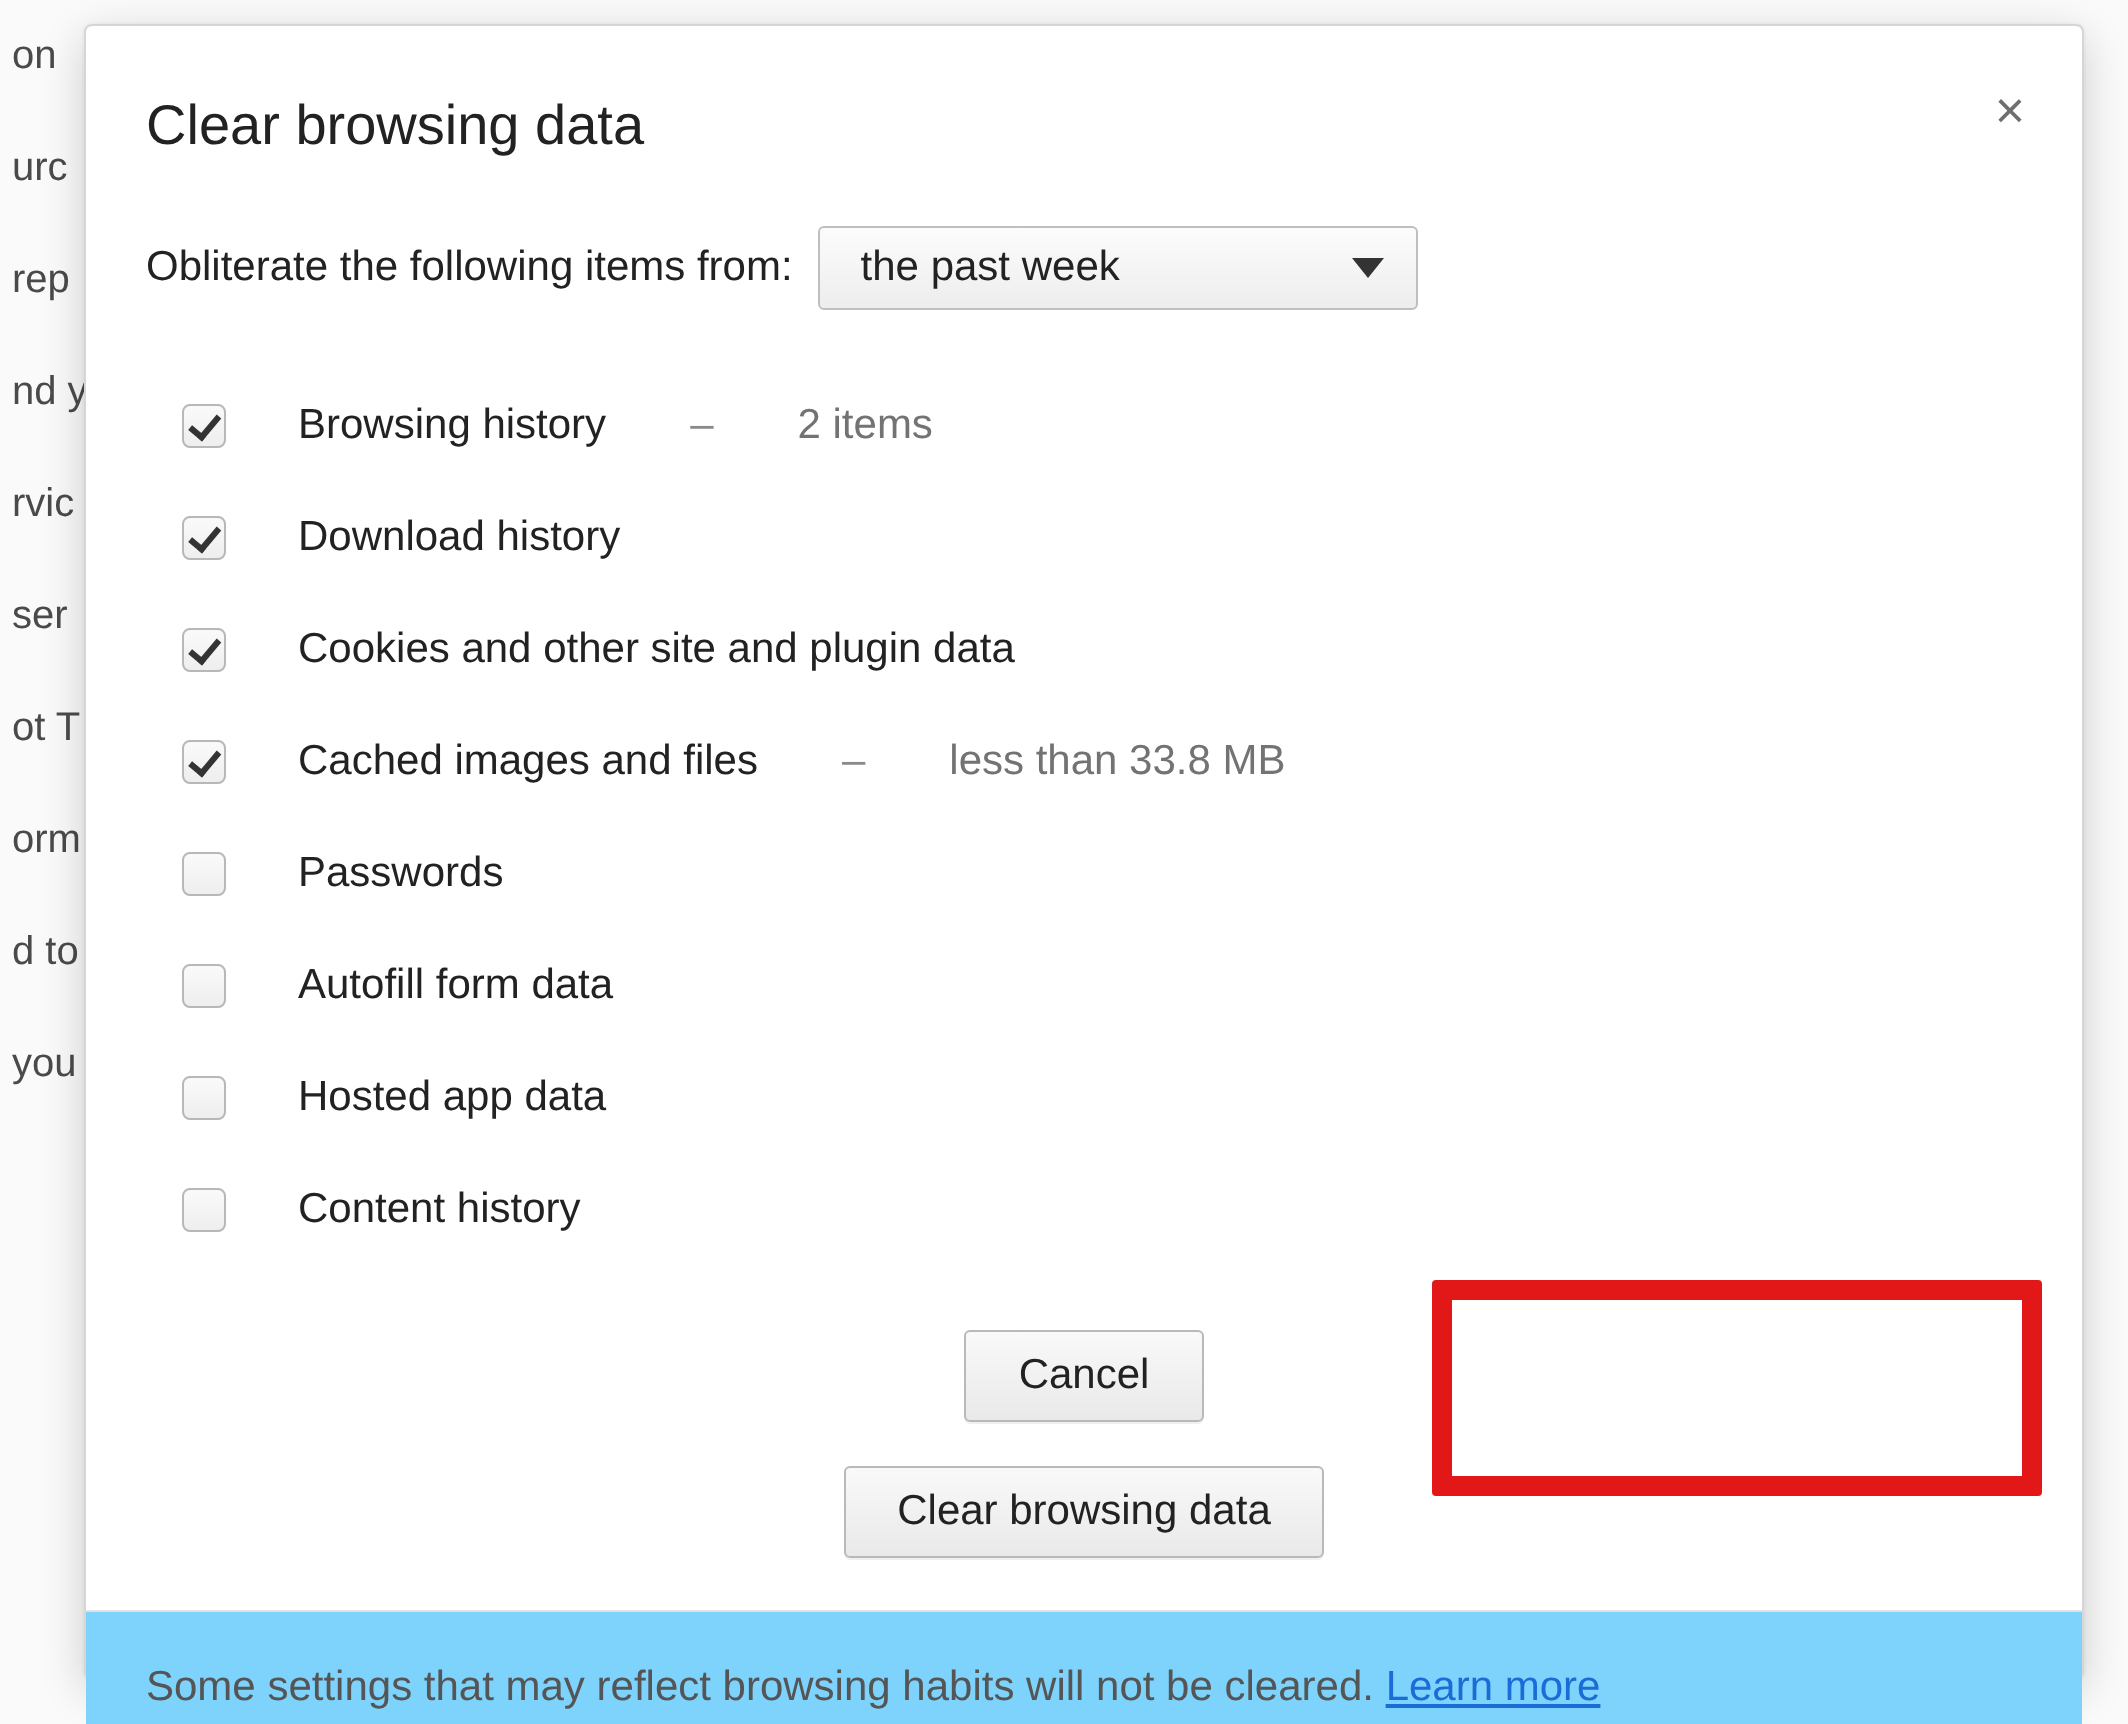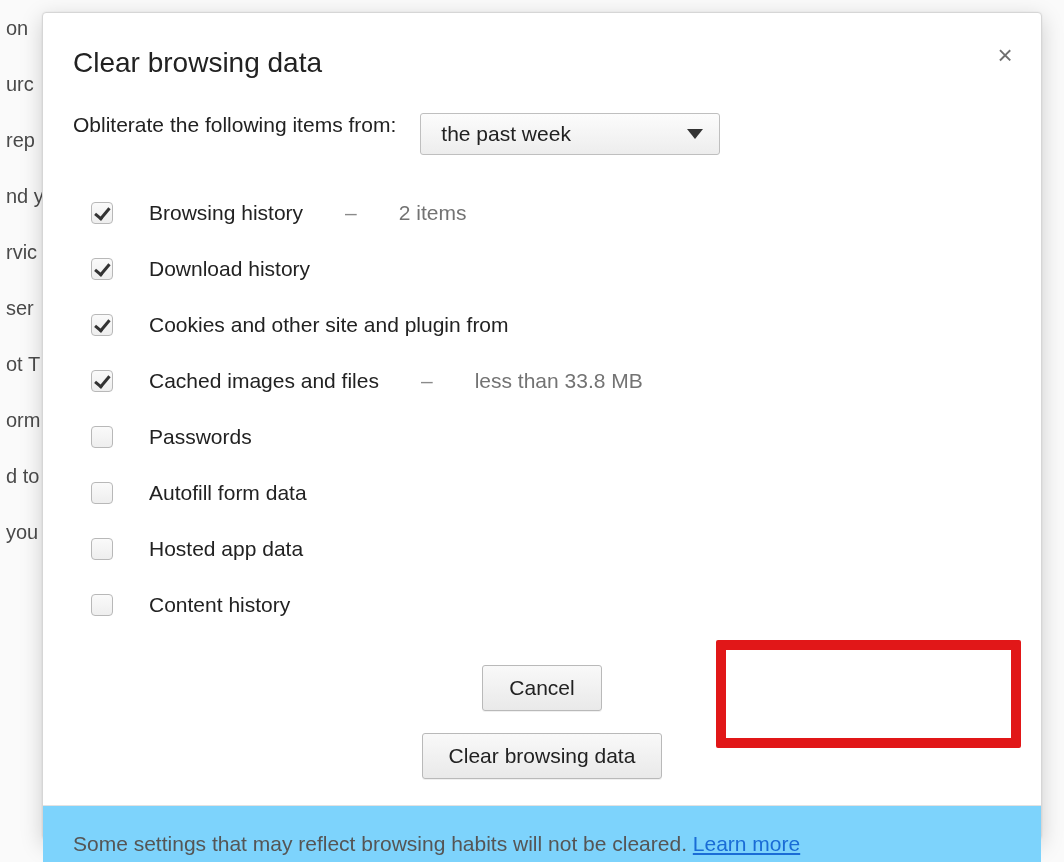--- a/index.html
+++ b/index.html
@@ -55,21 +55,22 @@
     padding: 34px 30px 0 30px;
   }
   .dlg-title {
     font-size: 28px;
     font-weight: 400;
     color: #222;
     margin: 0 0 34px 0;
   }
   .filter-row {
     display: flex;
-    gap: 24px;
+    align-items: center;
+    gap: 13px;
     margin-bottom: 30px;
     font-size: 21px;
     color: #222;
   }
   .select {
     position: relative;
     display: inline-flex;
     align-items: center;
     height: 42px;
     min-width: 300px;
@@ -214,21 +215,21 @@
           <span>Browsing history</span>
           <span class="opt-sep">–</span>
           <span class="opt-detail">2 items</span>
         </div>
         <div class="opt-row">
           <span class="checkbox checked"></span>
           <span>Download history</span>
         </div>
         <div class="opt-row">
           <span class="checkbox checked"></span>
-          <span>Cookies and other site and plugin from</span>
+          <span>Cookies and other site and plugin data</span>
         </div>
         <div class="opt-row">
           <span class="checkbox checked"></span>
           <span>Cached images and files</span>
           <span class="opt-sep">–</span>
           <span class="opt-detail">less than 33.8 MB</span>
         </div>
         <div class="opt-row">
           <span class="checkbox"></span>
           <span>Passwords</span>

